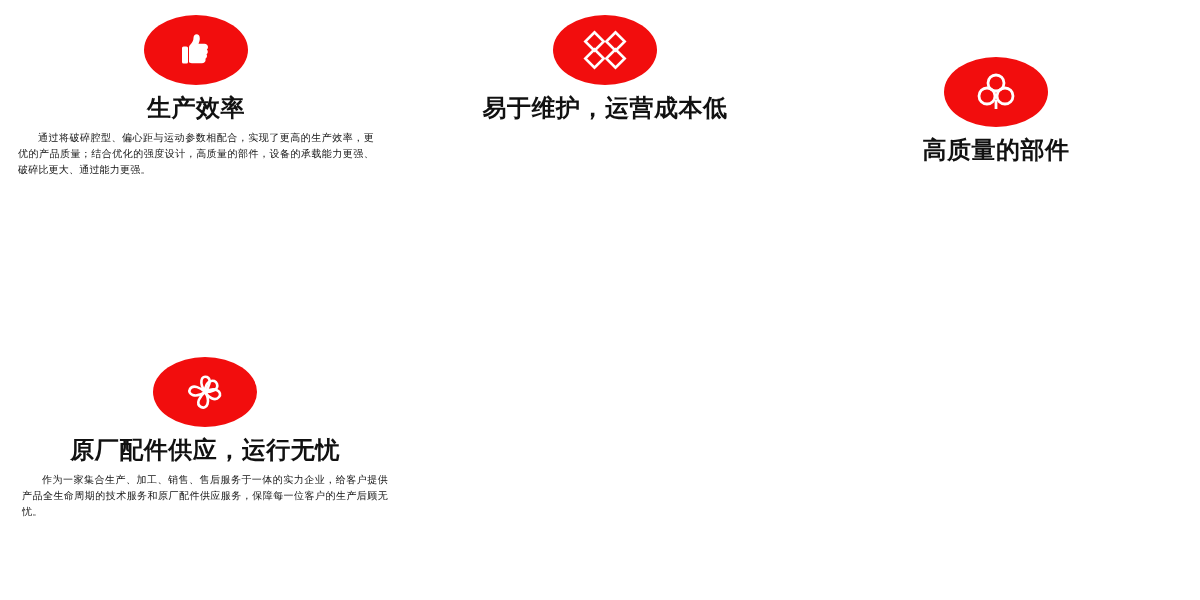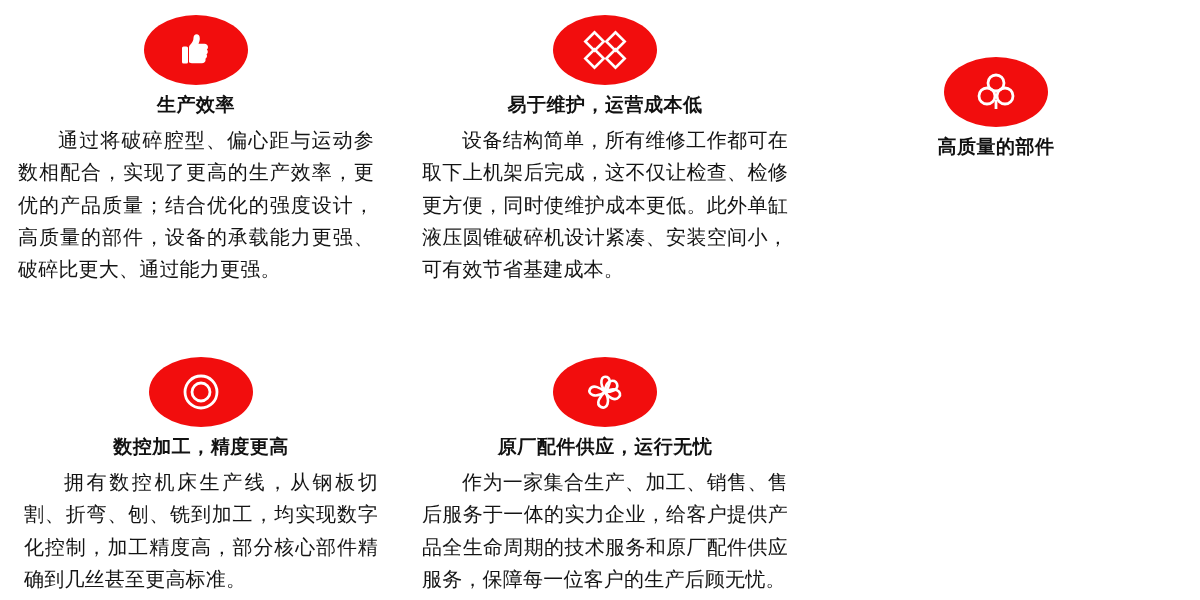--- a/index.html
+++ b/index.html
@@ -44,30 +44,30 @@
     border-radius: 50%;
     background: #f20d0d;
     display: flex;
     align-items: center;
     justify-content: center;
   }
   .icon-badge svg {
     display: block;
   }
   .card-title {
-    font-size: 19px;
+    font-size: 24px;
     font-weight: bold;
     letter-spacing: 0.5px;
     text-align: center;
     margin: 2px 0 7px 0;
     color: #111111;
     line-height: 1.2;
   }
   .card-body {
-    font-size: 20px;
+    font-size: 10px;
     line-height: 1.62;
     text-align: justify;
     text-justify: inter-ideograph;
     text-indent: 2em;
     color: #141414;
     width: 100%;
     letter-spacing: 0.2px;
   }
   
   .cell.c1 { padding-left: 18px; padding-right: 26px; }
@@ -104,53 +104,38 @@
           <g fill="none" stroke="#ffffff" stroke-width="2.6">
             <rect x="8" y="6" width="13" height="13" transform="rotate(45 14.5 12.5)"></rect>
             <rect x="29" y="6" width="13" height="13" transform="rotate(45 35.5 12.5)"></rect>
             <rect x="8" y="23" width="13" height="13" transform="rotate(45 14.5 29.5)"></rect>
             <rect x="29" y="23" width="13" height="13" transform="rotate(45 35.5 29.5)"></rect>
           </g>
         </svg>
       </div>
     </div>
     <div class="card-title">易于维护，运营成本低</div>
-    <div class="card-body">设备结构简单，所有维修工作都可在取下上机架后完成，这不仅让检查、检修更方便，同时使维护成本更低。此外单缸液压圆锥破碎机设计紧凑、安装空间小，可有效节省基建成本。</div>
   </div>
 
   <div class="cell c1 row2">
     <div class="icon-wrap">
       <div class="icon-badge">
         <svg width="48" height="44" viewBox="0 0 48 44" aria-hidden="true">
           <g fill="none" stroke="#ffffff" stroke-width="2.8">
             <circle cx="24" cy="13" r="8"></circle>
             <circle cx="15" cy="26" r="8"></circle>
             <circle cx="33" cy="26" r="8"></circle>
             <path d="M24 30 v9"></path>
           </g>
         </svg>
       </div>
     </div>
     <div class="card-title">高质量的部件</div>
   </div>
 
-  <div class="cell c2 row2">
-    <div class="icon-wrap">
-      <div class="icon-badge">
-        <svg width="46" height="44" viewBox="0 0 46 44" aria-hidden="true">
-          <g fill="none" stroke="#ffffff" stroke-width="2.8">
-            <circle cx="23" cy="22" r="16"></circle>
-            <circle cx="23" cy="22" r="9"></circle>
-          </g>
-        </svg>
-      </div>
-    </div>
-    <div class="card-title">数控加工，精度更高</div>
-    <div class="card-body">拥有数控机床生产线，从钢板切割、折弯、刨、铣到加工，均实现数字化控制，加工精度高，部分核心部件精确到几丝甚至更高标准。</div>
-  </div>
 
   <div class="cell c3 row2">
     <div class="icon-wrap">
       <div class="icon-badge">
         <svg width="48" height="44" viewBox="0 0 48 44" aria-hidden="true">
           <g fill="none" stroke="#ffffff" stroke-width="2.6" stroke-linecap="round">
             <path d="M24 22 C24 10, 34 8, 36 14 C38 20, 30 22, 24 22 Z"></path>
             <path d="M24 22 C34 16, 42 22, 38 27 C34 32, 27 27, 24 22 Z"></path>
             <path d="M24 22 C30 31, 26 40, 20 37 C14 34, 19 26, 24 22 Z"></path>
             <path d="M24 22 C14 29, 6 24, 9 19 C12 14, 20 18, 24 22 Z"></path>

